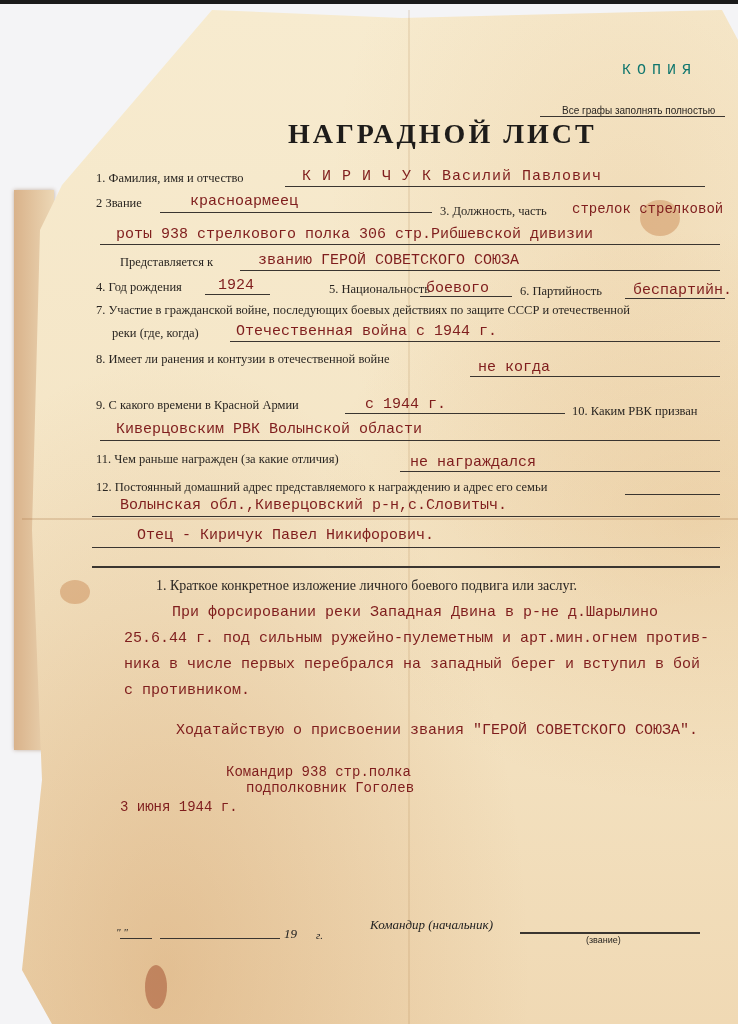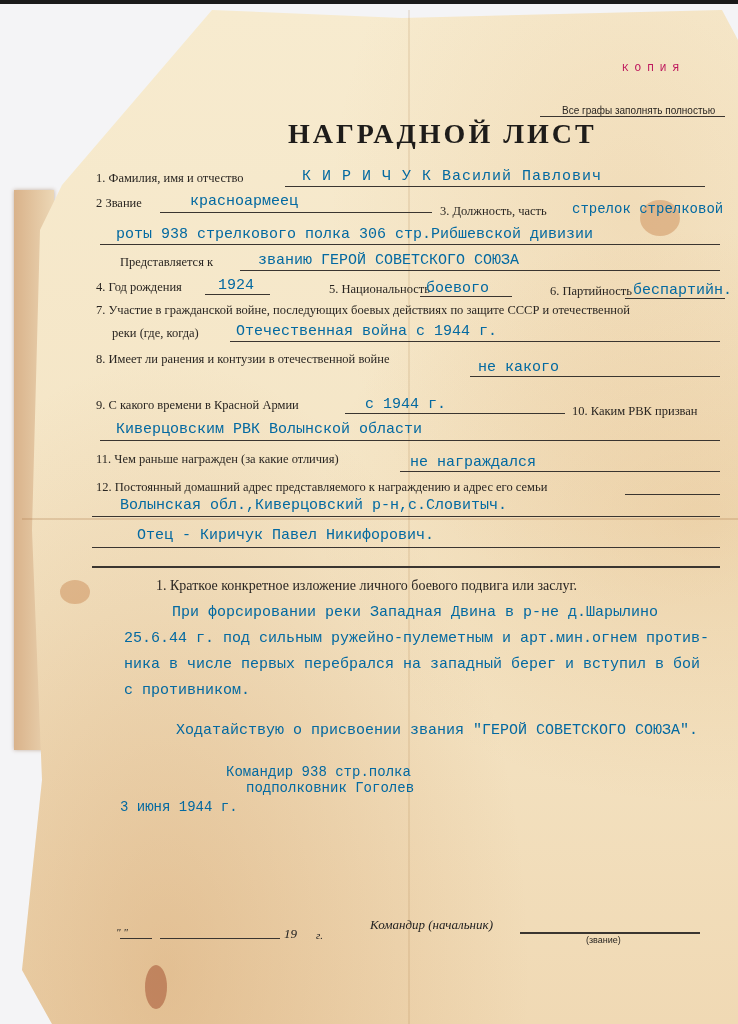--- a/index.html
+++ b/index.html
@@ -19,24 +19,24 @@
       radial-gradient(ellipse at 20% 95%, rgba(200,140,80,0.35), transparent 45%),
       radial-gradient(ellipse at 95% 50%, rgba(215,160,95,0.25), transparent 40%),
       radial-gradient(ellipse at 85% 20%, rgba(220,170,110,0.2), transparent 35%),
       linear-gradient(180deg,#f7ebcf,#f4e4c4 60%,#f0d9b4);
     clip-path: polygon(190px 0, 380px 8px, 700px 0, 716px 30px, 716px 1014px, 30px 1014px, 0 960px, 20px 770px, 10px 520px, 18px 220px, 40px 175px);
   }
   .fold { position:absolute; left:22px; width:716px; height:2px; background:rgba(170,120,70,0.25); }
   .fold-v { position:absolute; top:10px; width:2px; height:1014px; left:408px; background:rgba(170,120,70,0.15); }
   .t { position:absolute; color:#222; white-space:nowrap; }
   .label { font-family:"Liberation Serif", serif; font-size:12.5px; color:#2a2622; }
-  .typed { font-family:"Liberation Mono", monospace; font-size:15px; color:#0369a1; }
+  .typed { font-family:"Liberation Mono", monospace; font-size:15px; color:#7f1d1d; }
   .line { position:absolute; height:1px; background:#3a3530; }
   .title { font-family:"Liberation Serif", serif; font-weight:bold; font-size:28px; letter-spacing:3px; color:#1e1c1a; }
-  .kopiya { font-family:"Liberation Mono", monospace; font-size:11px; letter-spacing:6px; color:#be185d; }
+  .kopiya { font-family:"Liberation Mono", monospace; font-size:15px; letter-spacing:6px; color:#0f766e; }
   .small { font-family:"Liberation Sans", sans-serif; font-size:10px; color:#2a2622; }
   .italic { font-family:"Liberation Serif", serif; font-style:italic; font-size:13px; }
   .stain { position:absolute; border-radius:50%; background:rgba(190,110,50,0.35); }
 </style>
 </head>
 <body>
 
 <div class="topbar"></div>
 <div class="under-sheet"></div>
 
@@ -67,31 +67,31 @@
 <div class="t label" style="left:120px;top:255px;">Представляется к</div>
 <div class="t typed" style="left:258px;top:252px;">званию ГЕРОЙ СОВЕТСКОГО СОЮЗА</div>
 <div class="line" style="left:240px;top:270px;width:480px;"></div>
 
 <div class="t label" style="left:96px;top:280px;">4. Год рождения</div>
 <div class="t typed" style="left:218px;top:277px;">1924</div>
 <div class="line" style="left:205px;top:294px;width:65px;"></div>
 <div class="t label" style="left:305px;top:282px;margin-left:24px;">5. Национальность</div>
 <div class="t typed" style="left:426px;top:280px;">боевого</div>
 <div class="line" style="left:420px;top:296px;width:92px;"></div>
-<div class="t label" style="left:520px;top:284px;margin-left:30px;">6. Партийность</div>
+<div class="t label" style="left:520px;top:284px;">6. Партийность</div>
 <div class="t typed" style="left:633px;top:282px;">беспартийн.</div>
 <div class="line" style="left:625px;top:298px;width:100px;"></div>
 
 <div class="t label" style="left:96px;top:303px;">7. Участие в гражданской войне, последующих боевых действиях по защите СССР и отечественной</div>
 <div class="t label" style="left:112px;top:326px;">реки (где, когда)</div>
 <div class="t typed" style="left:236px;top:323px;">Отечественная война с 1944 г.</div>
 <div class="line" style="left:230px;top:341px;width:490px;"></div>
 
 <div class="t label" style="left:96px;top:352px;">8. Имеет ли ранения и контузии в отечественной войне</div>
-<div class="t typed" style="left:478px;top:359px;">не какого</div>
+<div class="t typed" style="left:478px;top:359px;">не когда</div>
 <div class="line" style="left:470px;top:376px;width:250px;"></div>
 
 <div class="t label" style="left:96px;top:398px;">9. С какого времени в Красной Армии</div>
 <div class="t typed" style="left:365px;top:396px;">с 1944 г.</div>
 <div class="line" style="left:345px;top:413px;width:220px;"></div>
 <div class="t label" style="left:572px;top:404px;">10. Каким РВК призван</div>
 <div class="t typed" style="left:116px;top:421px;">Киверцовским РВК Волынской области</div>
 <div class="line" style="left:100px;top:440px;width:620px;"></div>
 
 <div class="t label" style="left:96px;top:452px;">11. Чем раньше награжден (за какие отличия)</div>

